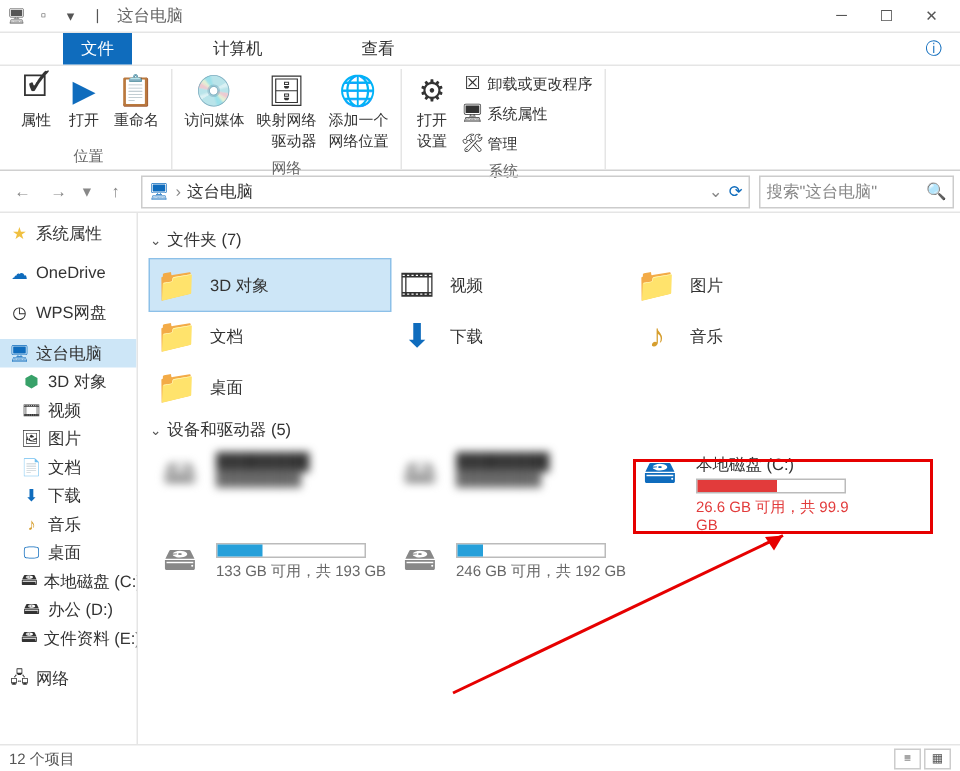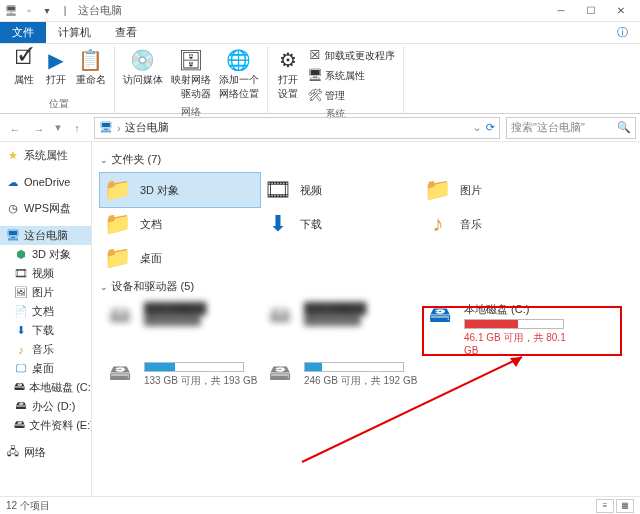--- a/index.html
+++ b/index.html
@@ -8,21 +8,21 @@
 
 .title-bar { height: 22px; background: #fff; border-bottom: 1px solid #e5e5e5; display: flex; align-items: center; padding: 0 4px; }
 .title-bar .sys-icons { display: flex; gap: 4px; align-items: center; }
 .title-bar .sys-icon { width: 14px; height: 14px; display: flex; align-items: center; justify-content: center; font-size: 10px; color: #555; }
 .title-bar .title-text { margin-left: 6px; font-size: 11px; color: #666; flex: 1; }
 .title-bar .win-controls { display: flex; }
 .title-bar .win-btn { width: 30px; height: 20px; display: flex; align-items: center; justify-content: center; font-size: 10px; color: #555; }
 
 
 .ribbon-tabs { height: 22px; background: #fff; display: flex; align-items: stretch; border-bottom: 1px solid #e5e5e5; }
-.ribbon-tab { padding: 0 12px; display: flex; align-items: center; font-size: 11px; color: #333; cursor: pointer; }
+.ribbon-tab { padding: 0 12px; display: flex; align-items: center; font-size: 11px; color: #333; cursor: pointer; margin-left: 42px; }
 .ribbon-tab.file { background: #0f6cbd; color: #fff; }
 
 
 .ribbon { height: 70px; background: #fff; border-bottom: 1px solid #d0d0d0; display: flex; padding: 2px 0 0 4px; }
 .ribbon-group { display: flex; flex-direction: column; align-items: center; border-right: 1px solid #e5e5e5; padding: 0 6px; min-width: 50px; }
 .ribbon-group .row { display: flex; gap: 4px; flex: 1; align-items: flex-start; }
 .ribbon-group .label { font-size: 10px; color: #666; margin-top: 2px; margin-bottom: 2px; text-align: center; }
 .rb-btn { display: flex; flex-direction: column; align-items: center; padding: 2px; cursor: pointer; font-size: 10px; color: #333; }
 .rb-btn .ico { width: 24px; height: 24px; display: flex; align-items: center; justify-content: center; font-size: 20px; margin-bottom: 1px; }
 .rb-btn.small { flex-direction: row; gap: 3px; }
@@ -303,21 +303,21 @@
             <div class="sub">████████</div>
           </div>
         </div>
       <div class="drive-item">
           <span class="dicon" style="color:#0f6cbd">🖴</span>
           <div class="dinfo">
             <div>本地磁盘 (C:)</div>
             <div class="dbar">
               <div class="fill" style="width:54%;background:#e23b3b"></div>
             </div>
-            <div class="sub" style="color:#e23b3b">46.1 GB 可用，共 80.1 GB</div>
+            <div class="sub" style="color:#e23b3b">26.6 GB 可用，共 99.9 GB</div>
           </div>
         </div>
       <div class="drive-item">
           <span class="dicon">🖴</span>
           <div class="dinfo">
             <div class="dbar">
               <div class="fill" style="width:31%"></div>
             </div>
             <div class="sub">133 GB 可用，共 193 GB</div>
           </div>

